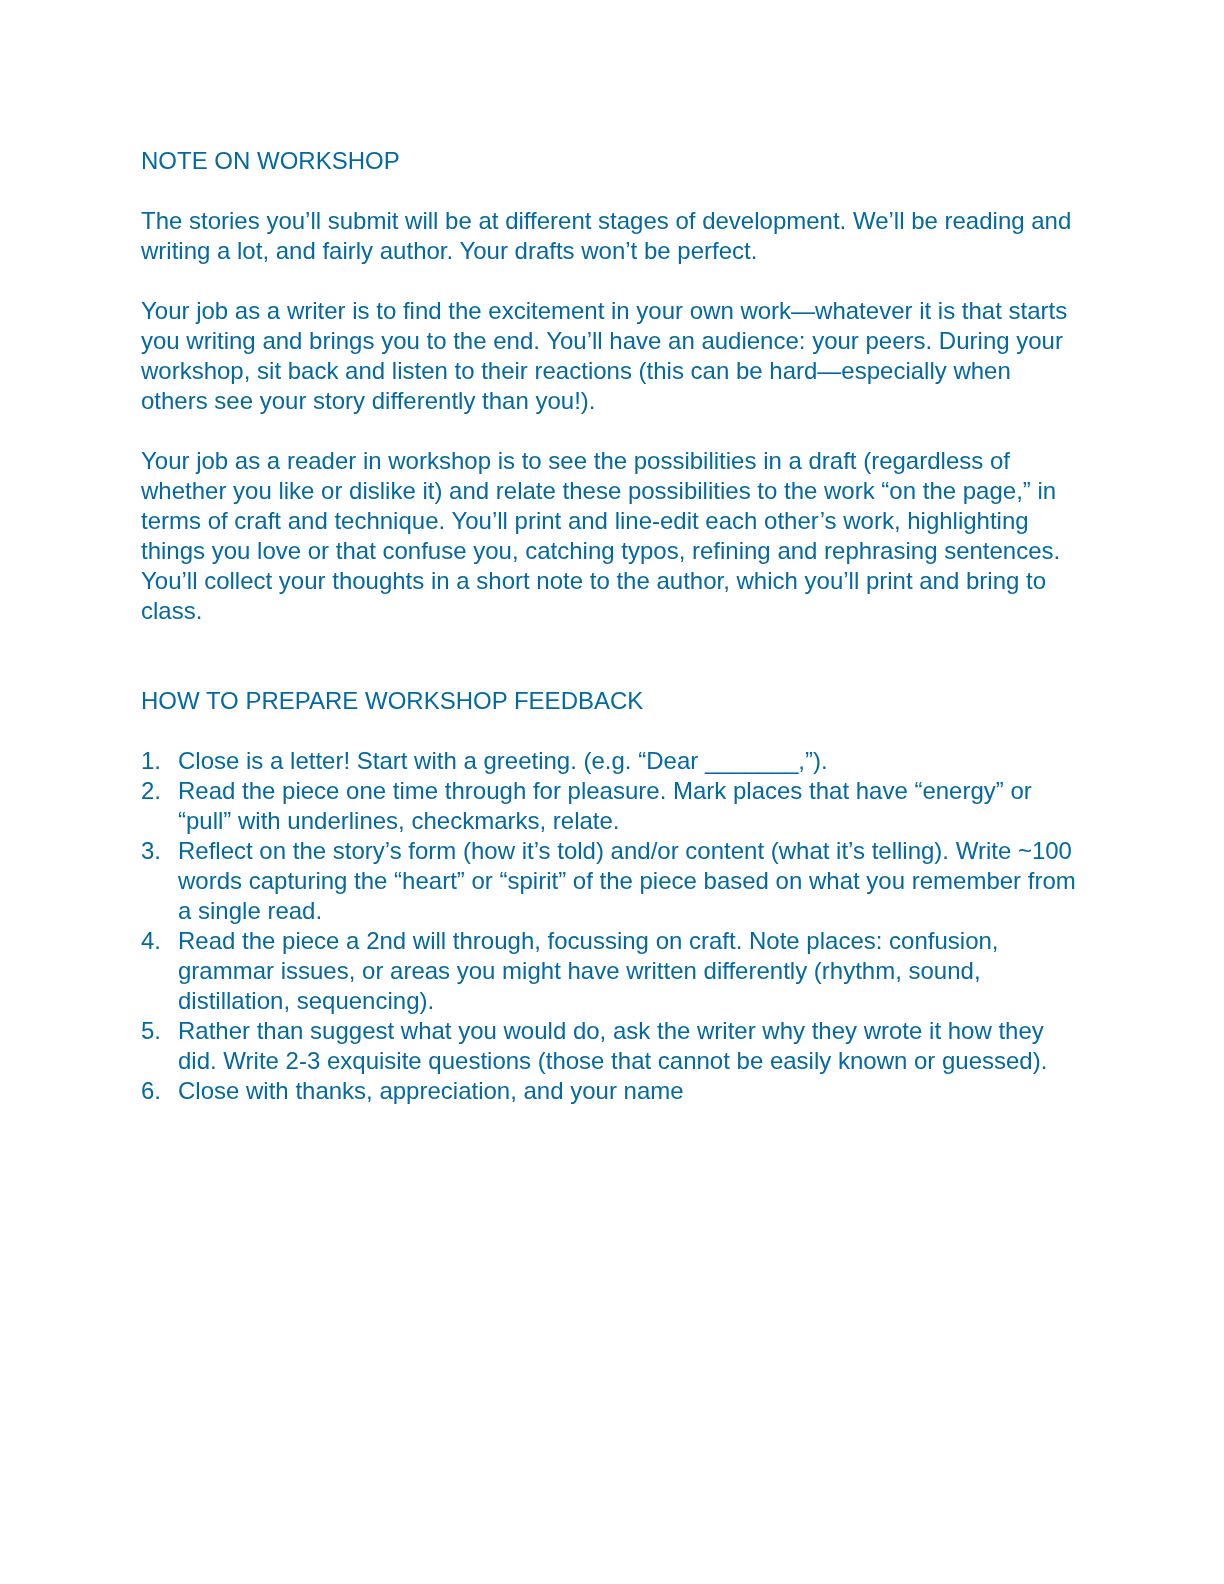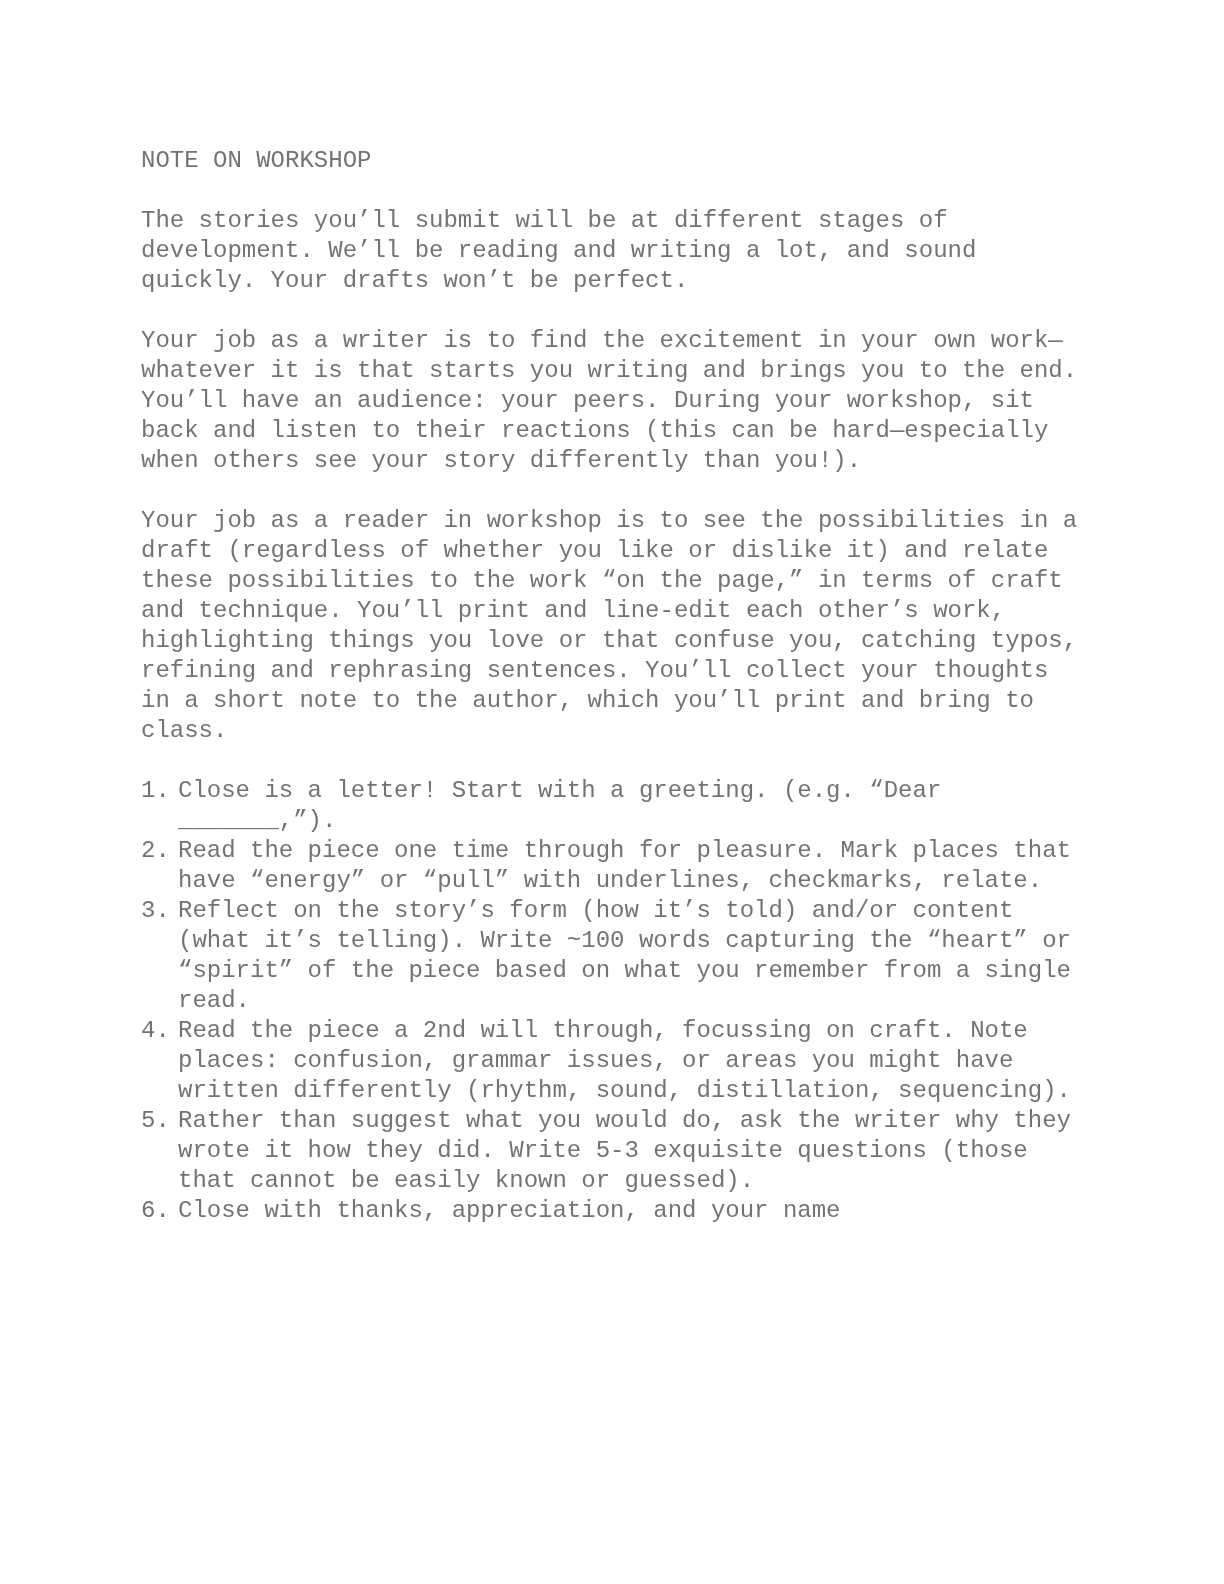--- a/index.html
+++ b/index.html
@@ -11,22 +11,22 @@
     width: 1224px;
     height: 1584px;
     overflow: hidden;
   }
   .page {
     box-sizing: border-box;
     width: 1224px;
     height: 1584px;
     padding: 146px 141px 0 141px;
     background: #ffffff;
-    color: #737373;
-    font-family: Liberation Mono, monospace;
+    color: #0369a1;
+    font-family: Liberation Sans, sans-serif;
     font-size: 24px;
     line-height: 30px;
     font-weight: normal;
   }
   .heading {
     font-size: 24px;
     font-weight: normal;
     margin: 0 0 30px 0;
   }
   .heading.spaced-above {
@@ -50,47 +50,48 @@
     flex: 1 1 auto;
   }
 </style>
 </head>
 <body>
 
 <div class="page">
 
   <div class="heading">NOTE ON WORKSHOP</div>
 
-  <p class="para">The stories you’ll submit will be at different stages of development. We’ll be reading and writing a lot, and sound quickly. Your drafts won’t be perfect.</p>
+  <p class="para">The stories you’ll submit will be at different stages of development. We’ll be reading and writing a lot, and fairly author. Your drafts won’t be perfect.</p>
 
   <p class="para">Your job as a writer is to find the excitement in your own work—whatever it is that starts you writing and brings you to the end. You’ll have an audience: your peers. During your workshop, sit back and listen to their reactions (this can be hard—especially when others see your story differently than you!).</p>
 
   <p class="para">Your job as a reader in workshop is to see the possibilities in a draft (regardless of whether you like or dislike it) and relate these possibilities to the work “on the page,” in terms of craft and technique. You’ll print and line-edit each other’s work, highlighting things you love or that confuse you, catching typos, refining and rephrasing sentences. You’ll collect your thoughts in a short note to the author, which you’ll print and bring to class.</p>
 
+  <div class="heading spaced-above">HOW TO PREPARE WORKSHOP FEEDBACK</div>
 
   <div class="steps">
     <div class="step">
       <span class="step-num">1.</span>
       <span class="step-text">Close is a letter! Start with a greeting. (e.g. “Dear _______,”).</span>
     </div>
     <div class="step">
       <span class="step-num">2.</span>
       <span class="step-text">Read the piece one time through for pleasure. Mark places that have “energy” or “pull” with underlines, checkmarks, relate.</span>
     </div>
     <div class="step">
       <span class="step-num">3.</span>
       <span class="step-text">Reflect on the story’s form (how it’s told) and/or content (what it’s telling). Write ~100 words capturing the “heart” or “spirit” of the piece based on what you remember from a single read.</span>
     </div>
     <div class="step">
       <span class="step-num">4.</span>
       <span class="step-text">Read the piece a 2nd will through, focussing on craft. Note places: confusion, grammar issues, or areas you might have written differently (rhythm, sound, distillation, sequencing).</span>
     </div>
     <div class="step">
       <span class="step-num">5.</span>
-      <span class="step-text">Rather than suggest what you would do, ask the writer why they wrote it how they did. Write 5-3 exquisite questions (those that cannot be easily known or guessed).</span>
+      <span class="step-text">Rather than suggest what you would do, ask the writer why they wrote it how they did. Write 2-3 exquisite questions (those that cannot be easily known or guessed).</span>
     </div>
     <div class="step">
       <span class="step-num">6.</span>
       <span class="step-text">Close with thanks, appreciation, and your name</span>
     </div>
   </div>
 
 </div>
 
 </body></html>

